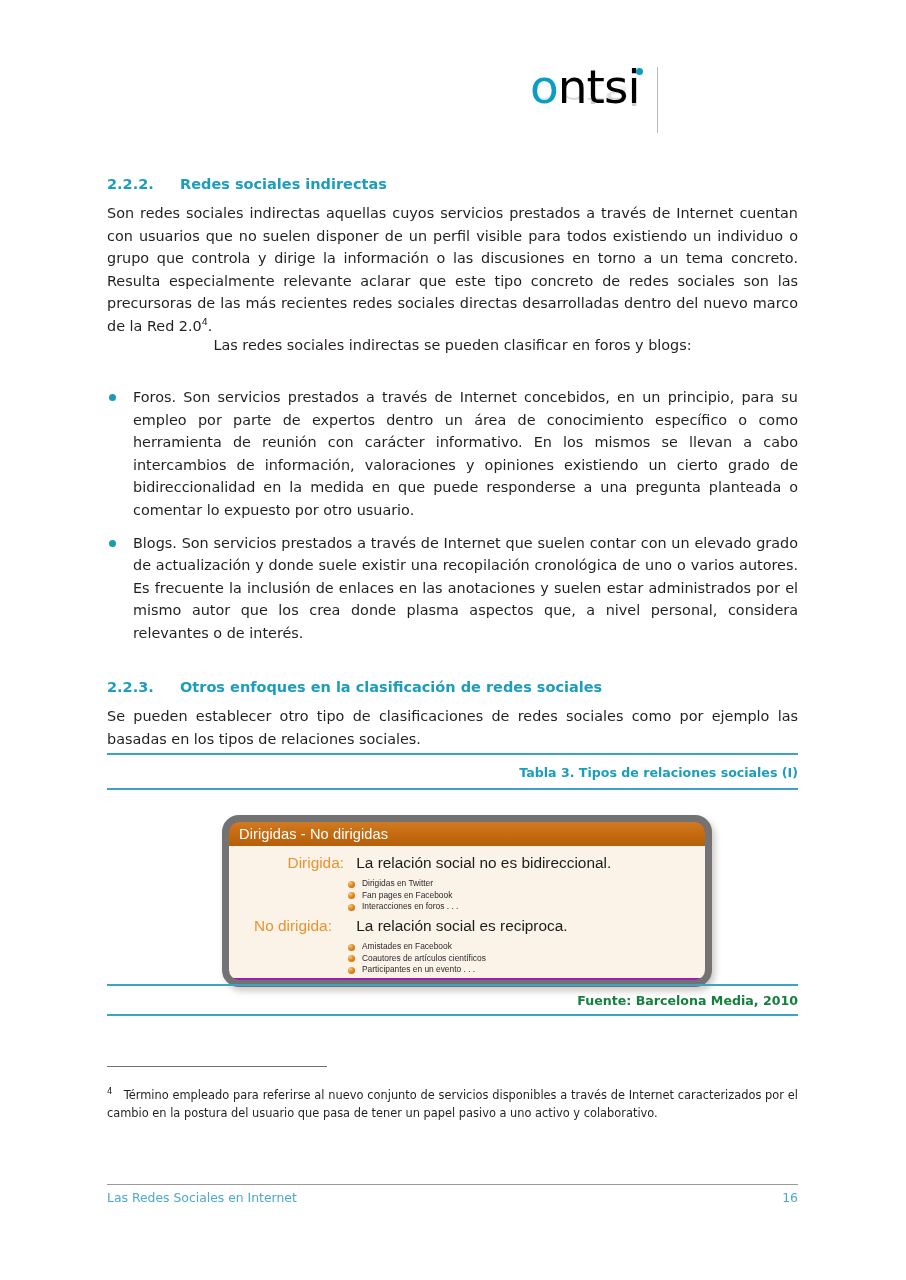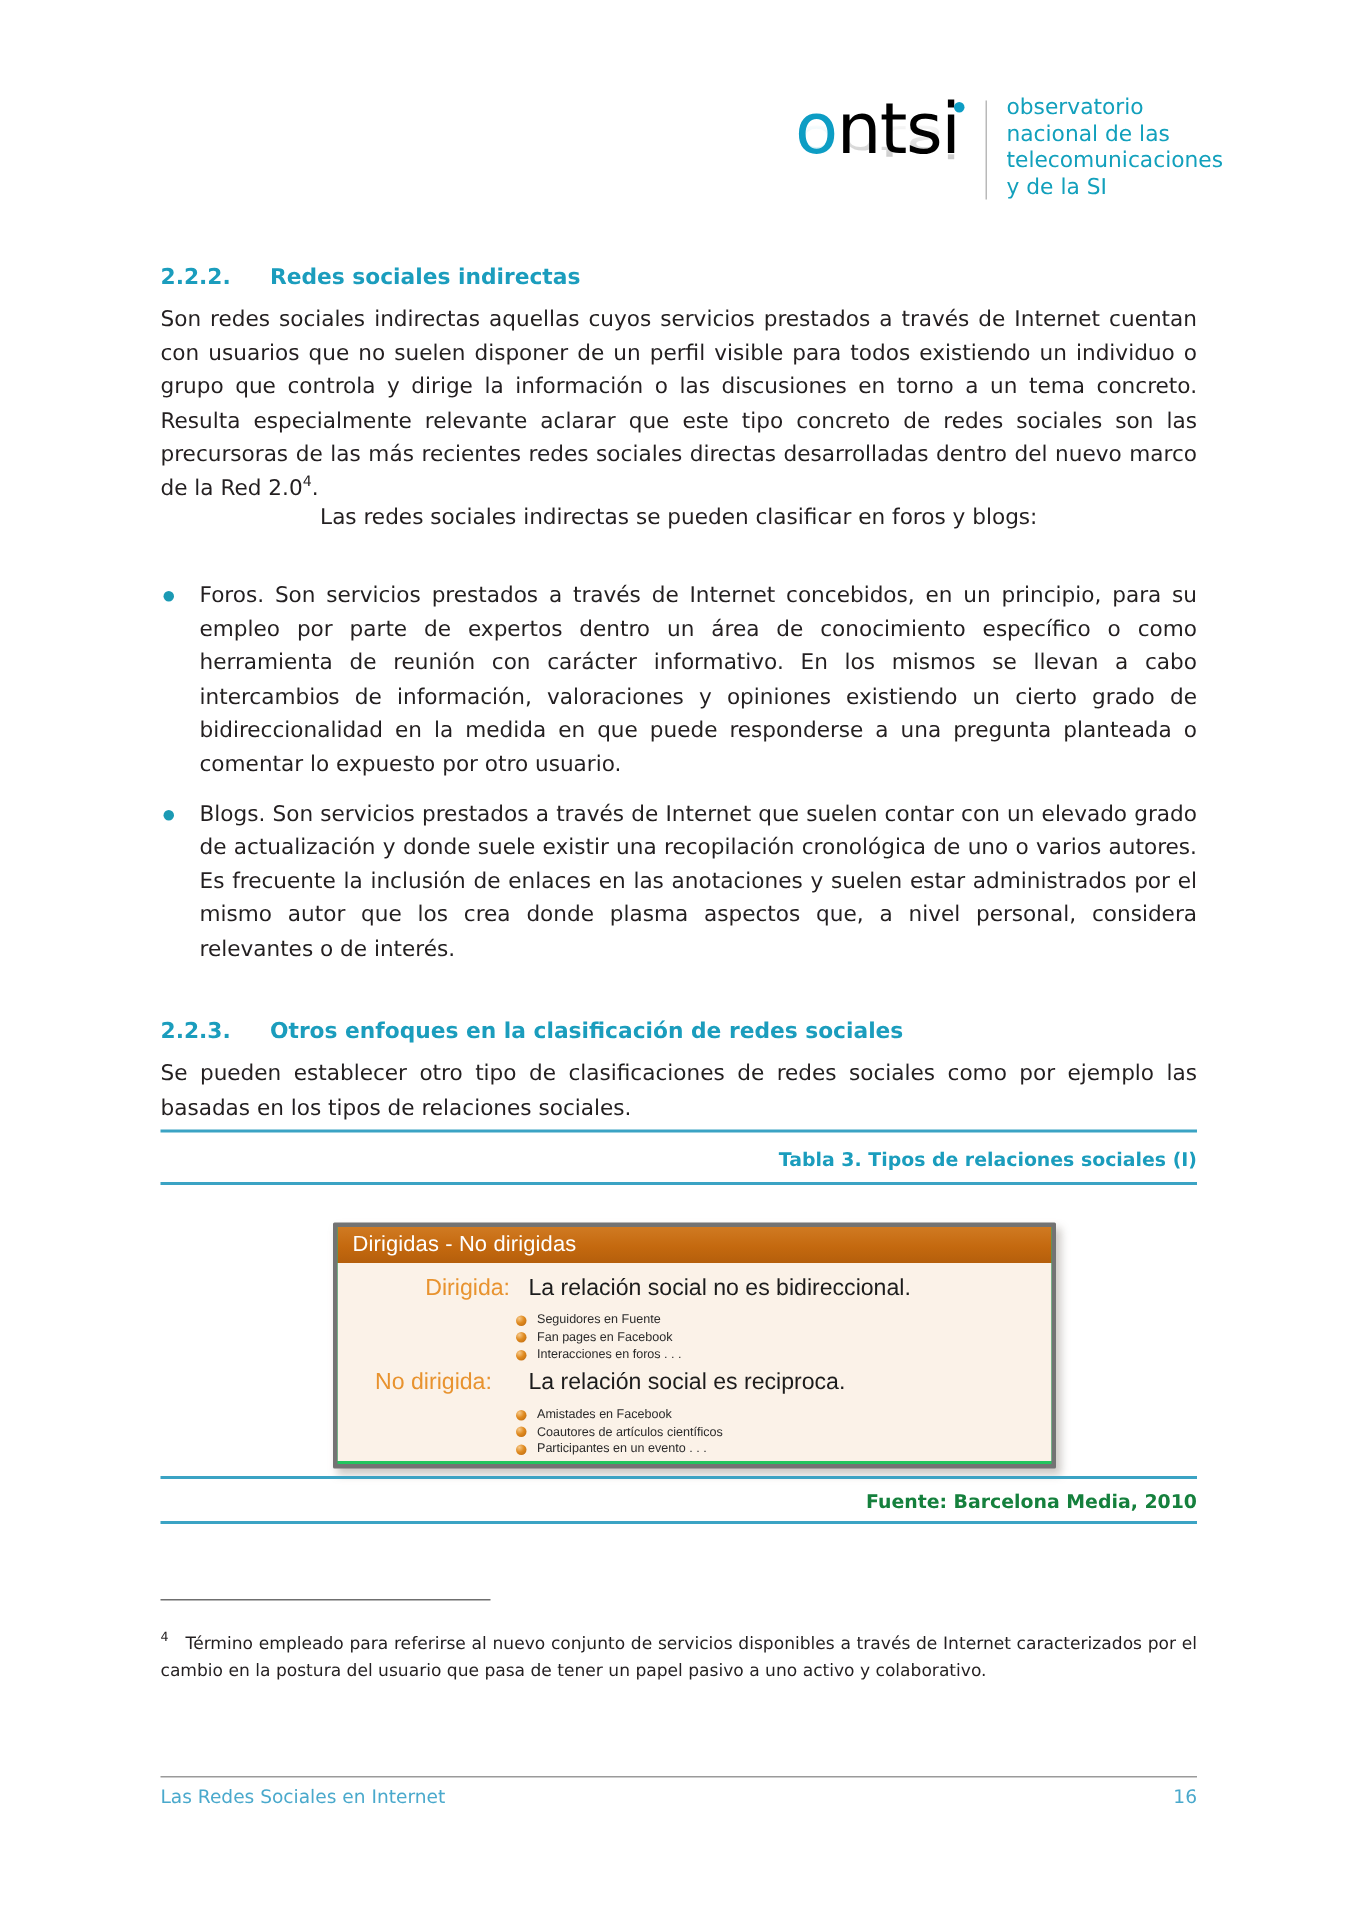--- a/index.html
+++ b/index.html
@@ -184,25 +184,25 @@
     color: #15803d;
   }
 
   
   .figure {
     position: absolute;
     left: 222px;
     top: 815px;
     width: 476px;
     height: 158px;
-    border-radius: 1px;
-    background: #22c55e;
+    border-radius: 17px;
+    background: #a21caf;
     box-shadow: 3px 4px 6px rgba(130,120,110,0.40);
     overflow: hidden;
-    border: 3px solid #737373;
+    border: 7px solid #737373;
   }
   .fig-header {
     height: 24px;
     background: linear-gradient(to bottom, #d07a22 0%, #c4690f 55%, #b55f0c 100%);
     color: #ffffff;
     font-size: 14.6px;
     line-height: 24px;
     padding-left: 10px;
     font-family: "Liberation Sans", sans-serif;
     letter-spacing: 0.1px;
@@ -304,26 +304,20 @@
 
 <div class="page">
 
   <div class="logo-block">
     <div class="logo-mark">
       <div class="logo-word"><span class="o">o</span><span>ntsi</span></div>
       <div class="logo-dot"></div>
       <div class="logo-reflect"><span class="o">o</span><span>ntsi</span></div>
     </div>
     <div class="logo-divider"></div>
-    <div class="logo-text">
-      <div>observatorio</div>
-      <div>nacional de las</div>
-      <div>telecomunicaciones</div>
-      <div>y de la SI</div>
-    </div>
   </div>
 
   <div class="heading" style="top:174px;">
     <span class="h-num">2.2.2.</span><span class="h-text">Redes sociales indirectas</span>
   </div>
 
   <div class="para" style="top:202px;"><span>Son redes sociales indirectas aquellas cuyos servicios prestados a través de Internet cuentan con usuarios que no suelen disponer de un perfil visible para todos existiendo un individuo o grupo que controla y dirige la información o las discusiones en torno a un tema concreto. Resulta especialmente relevante aclarar que este tipo concreto de redes sociales son las precursoras de las más recientes redes sociales directas desarrolladas dentro del nuevo marco de la Red 2.0</span><span class="sup">4</span><span>.</span></div>
 
   <div class="para nojust" style="top:334px;">Las redes sociales indirectas se pueden clasificar en foros y blogs:</div>
 
@@ -349,21 +343,21 @@
   <div class="figure">
     <div class="fig-header">Dirigidas - No dirigidas</div>
     <div class="fig-body">
 
       <div class="fig-row-title" style="left:13px; top:7px; width:430px;">
         <span style="display:inline-block; width:102px; text-align:right;" class="fig-label">Dirigida:</span>
         <span class="fig-value" style="margin-left:8px;">La relación social no es bidireccional.</span>
       </div>
 
       <div class="fig-sublist" style="left:119px; top:32px;">
-        <div class="fig-sub">Seguidores en Fuente</div>
+        <div class="fig-sub">Dirigidas en Twitter</div>
         <div class="fig-sub">Fan pages en Facebook</div>
         <div class="fig-sub">Interacciones en foros . . .</div>
       </div>
 
       <div class="fig-row-title" style="left:13px; top:70px; width:430px;">
         <span style="display:inline-block; width:102px; text-align:center;" class="fig-label">No dirigida:</span>
         <span class="fig-value" style="margin-left:8px;">La relación social es reciproca.</span>
       </div>
 
       <div class="fig-sublist" style="left:119px; top:95px;">

